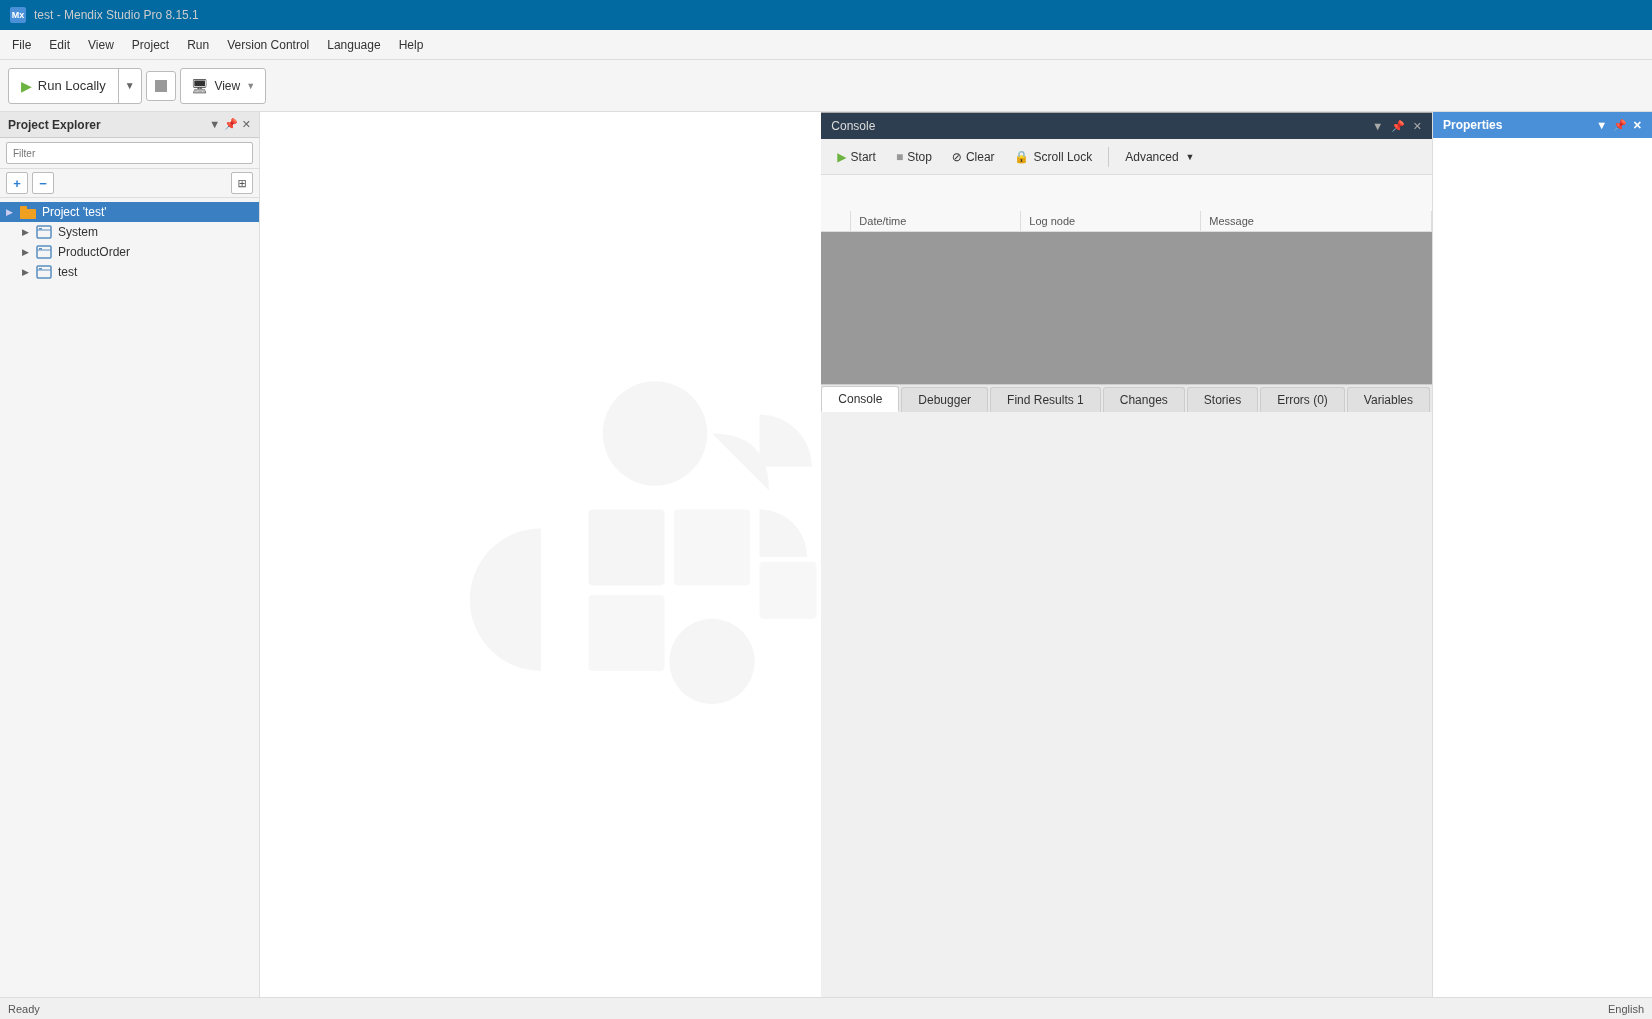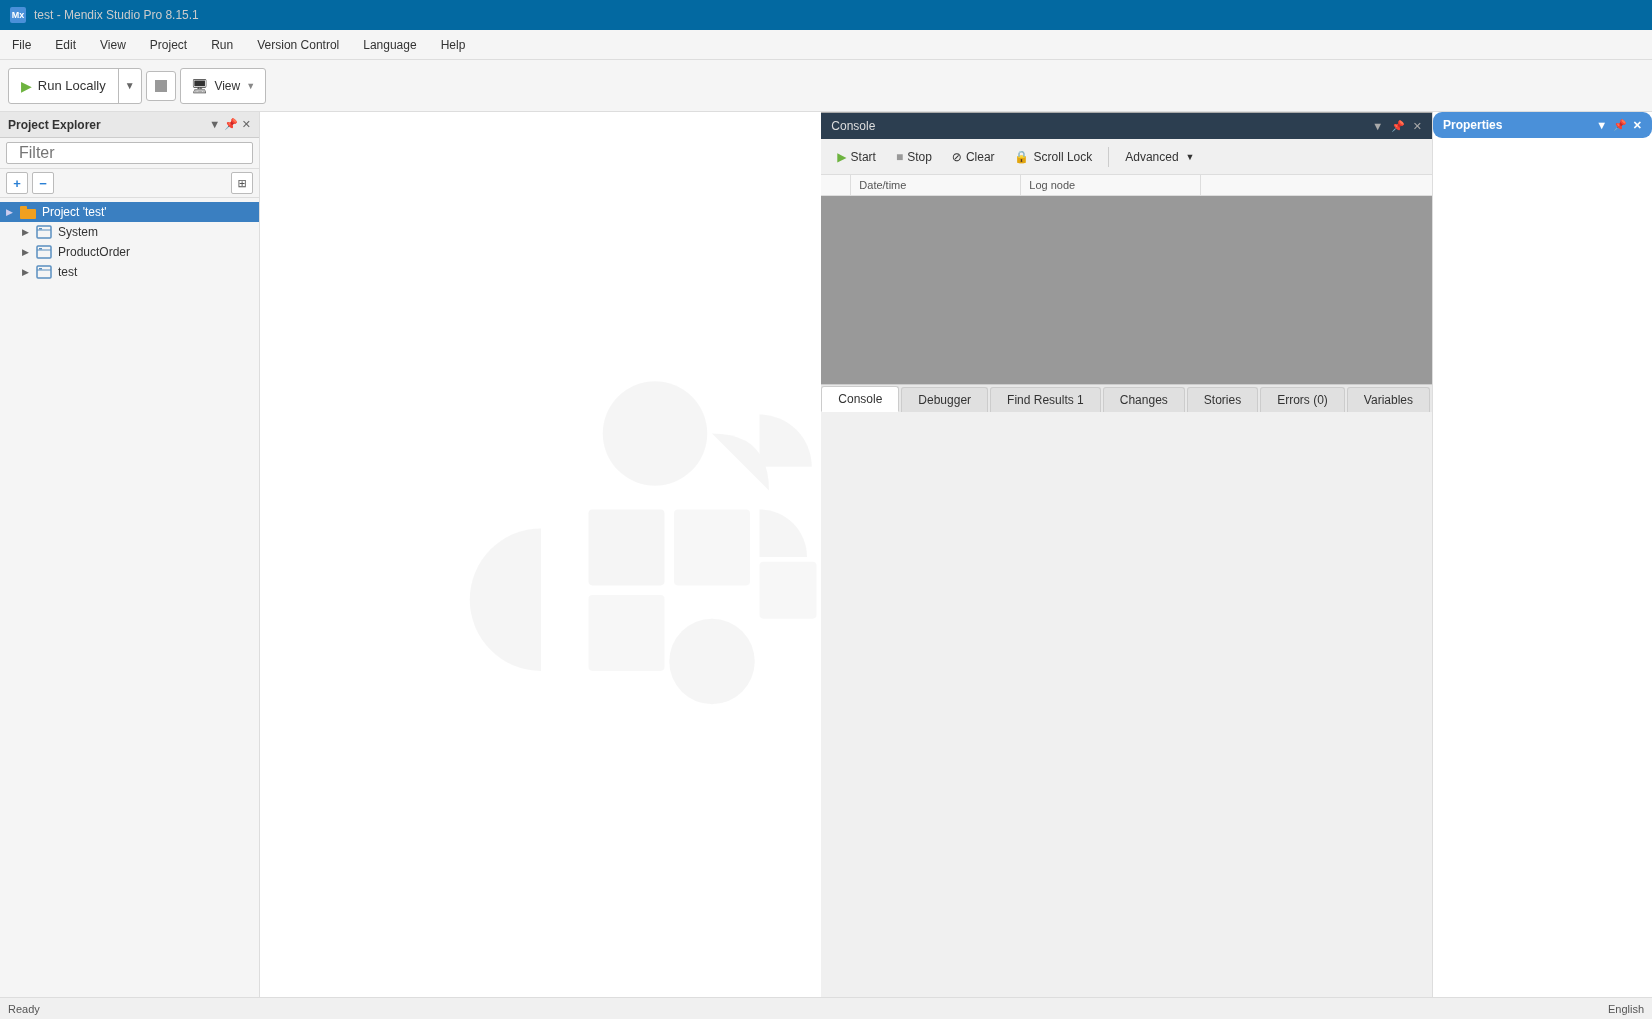--- a/index.html
+++ b/index.html
@@ -42,21 +42,21 @@
 
     
     #menu-bar {
       height: 30px;
       background: #f5f5f5;
       border-bottom: 1px solid #ddd;
       display: flex;
       align-items: center;
       padding: 0 4px;
       flex-shrink: 0;
-      gap: 8px;
+      gap: 2px;
     }
     .menu-item {
       padding: 4px 8px;
       cursor: pointer;
       border-radius: 2px;
       color: #333;
       font-size: 12px;
     }
 
     
@@ -172,22 +172,22 @@
     }
     #sidebar-filter {
       padding: 4px 6px;
       border-bottom: 1px solid #ddd;
     }
     #sidebar-filter input {
       width: 100%;
       height: 22px;
       border: 1px solid #bbb;
       border-radius: 2px;
-      padding: 0 12px;
-      font-size: 16px;
+      padding: 0 6px;
+      font-size: 10px;
       background: white;
     }
     #sidebar-toolbar {
       display: flex;
       align-items: center;
       padding: 3px 6px;
       gap: 4px;
       border-bottom: 1px solid #ddd;
     }
     .sidebar-tb-btn {
@@ -335,20 +335,21 @@
       display: flex;
       background: #f8f8f8;
       border-bottom: 1px solid #ddd;
       flex-shrink: 0;
     }
     .col-header {
       padding: 4px 8px;
       font-size: 11px;
       color: #555;
       border-right: 1px solid #ddd;
+      margin-top: 36px;
     }
     .col-indicator { width: 30px; }
     .col-datetime { width: 170px; }
     .col-lognode { width: 180px; }
     .col-message { flex: 1; }
     #console-content {
       flex: 1;
       background: #999;
       overflow-y: auto;
     }
@@ -390,21 +391,20 @@
       background: #4a90d9;
       height: 26px;
       display: flex;
       align-items: center;
       padding: 0 10px;
       color: white;
       font-size: 12px;
       font-weight: 600;
       justify-content: space-between;
       flex-shrink: 0;
-      border-radius: 9px;
     }
     #properties-header .header-controls {
       display: flex;
       gap: 6px;
       font-size: 11px;
     }
     #properties-content {
       padding: 10px;
       color: #888;
       font-size: 12px;
@@ -602,20 +602,21 @@
         <div class="console-separator"></div>
         <button class="console-dropdown-btn">
           <span>Advanced</span>
           <span style="font-size:9px; margin-left:3px;">▼</span>
         </button>
       </div>
       <div id="console-table-header">
         <div class="col-header col-indicator"></div>
         <div class="col-header col-datetime">Date/time</div>
         <div class="col-header col-lognode">Log node</div>
+        <div class="col-header col-message">Message</div>
       </div>
       <div id="console-content"></div>
       <div id="console-tabs">
         <div class="console-tab active">Console</div>
         <div class="console-tab">Debugger</div>
         <div class="console-tab">Find Results 1</div>
         <div class="console-tab">Changes</div>
         <div class="console-tab">Stories</div>
         <div class="console-tab">Errors (0)</div>
         <div class="console-tab">Variables</div>

